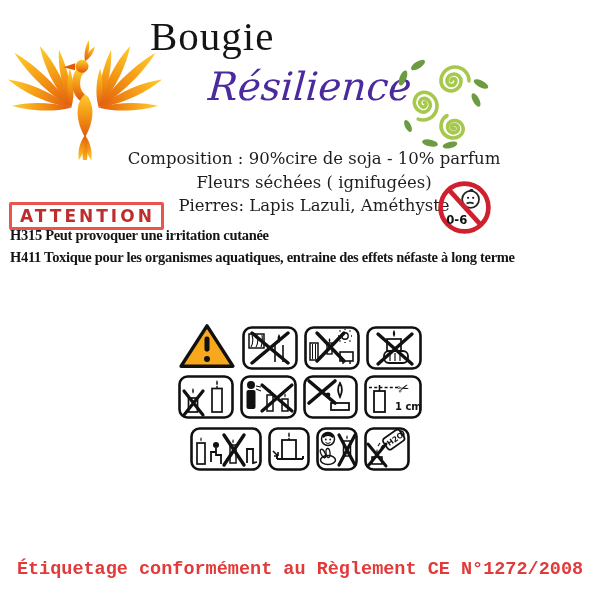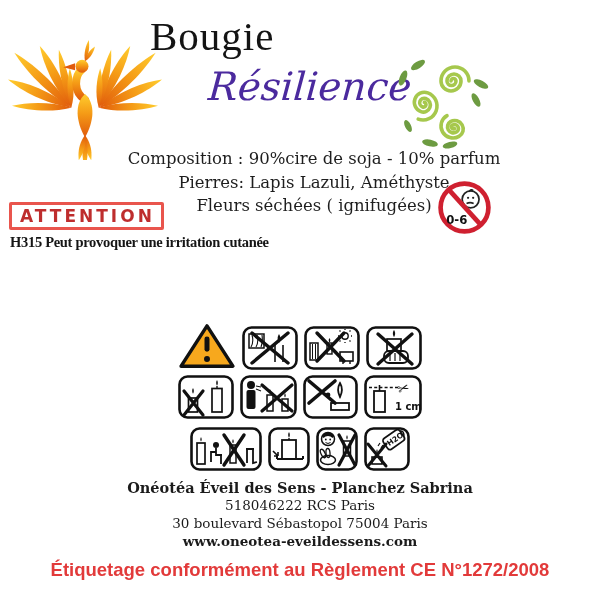--- a/index.html
+++ b/index.html
@@ -12,32 +12,32 @@
          transform:skewX(-4deg);}
   .phoenix{position:absolute;left:6px;top:10px;}
   .triskelion{position:absolute;left:392px;top:55px;}
   .composition{position:absolute;top:147px;left:104px;width:420px;text-align:center;
          font-size:16.5px;line-height:23.5px;color:#1e1e1e;}
   .age-icon{position:absolute;left:437px;top:179px;}
   .stamp{position:absolute;left:9px;top:202px;display:inline-block;
          font-family:"DejaVu Sans",sans-serif;font-weight:bold;font-size:17px;
          letter-spacing:3px;color:#b91c1c;border:3px solid #e8473e;border-radius:2px;
          padding:1px 6px 1px 8px;opacity:.92;}
-  .hazards{position:absolute;left:10px;top:231px;width:590px;
+  .hazards{position:absolute;left:10px;top:224px;width:590px;
          font-family:"Liberation Serif",serif;font-weight:bold;font-size:14.5px;
          letter-spacing:-0.3px;line-height:22.2px;color:#151515;}
   .picrow{position:absolute;left:0;width:600px;display:flex;justify-content:center;
          align-items:flex-end;gap:6px;}
   .row1{top:322px;} .row2{top:375px;} .row3{top:427px;}
   .footer{position:absolute;top:479px;left:0;width:600px;text-align:center;color:#1b1b1b;}
   .footer .company{font-size:14.5px;font-weight:bold;line-height:18px;}
   .footer .line{font-size:13.5px;line-height:17.5px;}
   .footer .website{font-size:13.5px;font-weight:bold;line-height:19px;}
   .regulation{position:absolute;top:559px;left:0;width:600px;text-align:center;
-         font-family:Liberation Sans, sans-serif;font-weight:bold;font-size:18.5px;color:#e23a3a;}
+         font-family:Liberation Mono, monospace;font-weight:bold;font-size:18.5px;color:#e23a3a;}
   svg{display:block;}
 </style>
 </head>
 <body>
 
 <div class="label">
 
   <svg class="phoenix" width="158" height="150" viewBox="0 0 160 150">
     <defs>
       <linearGradient id="pg" x1="0" y1="0" x2="0" y2="1">
@@ -97,41 +97,42 @@
       <ellipse cx="89" cy="29" rx="8" ry="3.4" transform="rotate(28 89 29)"></ellipse>
       <ellipse cx="84" cy="45" rx="7.5" ry="3.2" transform="rotate(62 84 45)"></ellipse>
       <ellipse cx="38" cy="88" rx="8" ry="3.4" transform="rotate(12 38 88)"></ellipse>
       <ellipse cx="58" cy="90" rx="7.5" ry="3.2" transform="rotate(-14 58 90)"></ellipse>
       <ellipse cx="16" cy="71" rx="6.5" ry="3" transform="rotate(64 16 71)"></ellipse>
     </g>
   </svg>
 
   <div class="composition">
     <div>Composition : 90%cire de soja - 10% parfum</div>
+    <div>Fleurs séchées ( ignifugées)</div>
     <div>Pierres: Lapis Lazuli, Améthyste</div>
-    <div>Fleurs séchées ( ignifugées)</div>
   </div>
 
   <svg class="age-icon" width="55" height="57" viewBox="0 0 54 56">
     <circle cx="27" cy="28" r="23.5" fill="none" stroke="#cf2030" stroke-width="4.6"></circle>
     <g fill="none" stroke="#222" stroke-width="1.7">
       <circle cx="33" cy="20" r="8.3"></circle>
       <path d="M29 24 q3.5 -1.5 7 0"></path>
       <path d="M31.5 12.5 q2 -3 4 -1"></path>
     </g>
     <circle cx="30.5" cy="18.5" r="1.1" fill="#222"></circle>
     <circle cx="35.5" cy="18.5" r="1.1" fill="#222"></circle>
     <line x1="12" y1="11" x2="43" y2="45" stroke="#cf2030" stroke-width="4.6"></line>
     <text x="9" y="44" font-family="DejaVu Sans" font-size="11.5" font-weight="bold" fill="#111">0-6</text>
   </svg>
 
   <div class="stamp">ATTENTION</div>
 
   <div class="hazards">
     <div>H315 Peut provoquer une irritation cutanée</div>
+    <div>H411 Toxique pour les organismes aquatiques, entraine des effets néfaste à long terme</div>
   </div>
 
   <div class="picrow row1">
     <svg width="58" height="48" viewBox="0 0 60 50">
       <polygon points="30,4 57,46 3,46" fill="#F7A81D" stroke="#111" stroke-width="3.6" stroke-linejoin="round"></polygon>
       <rect x="27.4" y="15" width="5.2" height="16" rx="2.6" fill="#111"></rect>
       <circle cx="30" cy="38.5" r="3.1" fill="#111"></circle>
     </svg>
     <svg width="56" height="44" viewBox="0 0 56 44">
       <rect x="1.5" y="1.5" width="53" height="41" rx="8" fill="#fff" stroke="#111" stroke-width="2.6"></rect>
@@ -244,22 +245,16 @@
         <path d="M40 9 q4 2 0 7" fill="none" stroke="#111" stroke-width="1.5"></path>
         <text x="22.5" y="15.5" font-family="DejaVu Sans" font-size="7.5" font-weight="bold" fill="#111">H2O</text>
       </g>
       <path d="M16 16 l-2 3 M19 18 l-2 3" stroke="#111" stroke-width="1.2"></path>
       <path d="M13 22 C11.8 24 12.4 25.6 13 26.6 C13.6 25.6 14.2 24 13 22 Z" fill="#111"></path>
       <rect x="8" y="30" width="10" height="7" fill="none" stroke="#111" stroke-width="1.6"></rect>
       <path d="M4 17 L22 39 M22 17 L4 39" stroke="#111" stroke-width="3" stroke-linecap="round" fill="none"></path>
     </svg>
   </div>
 
-  <div class="footer">
-    <div class="company">Onéotéa  Éveil des Sens - Planchez Sabrina</div>
-    <div class="line">518046222 RCS Paris</div>
-    <div class="line">30 boulevard Sébastopol 75004 Paris</div>
-    <div class="website">www.oneotea-eveildessens.com</div>
-  </div>
 
   <div class="regulation">Étiquetage conformément au Règlement  CE N°1272/2008</div>
 
 </div>
 
 </body></html>

